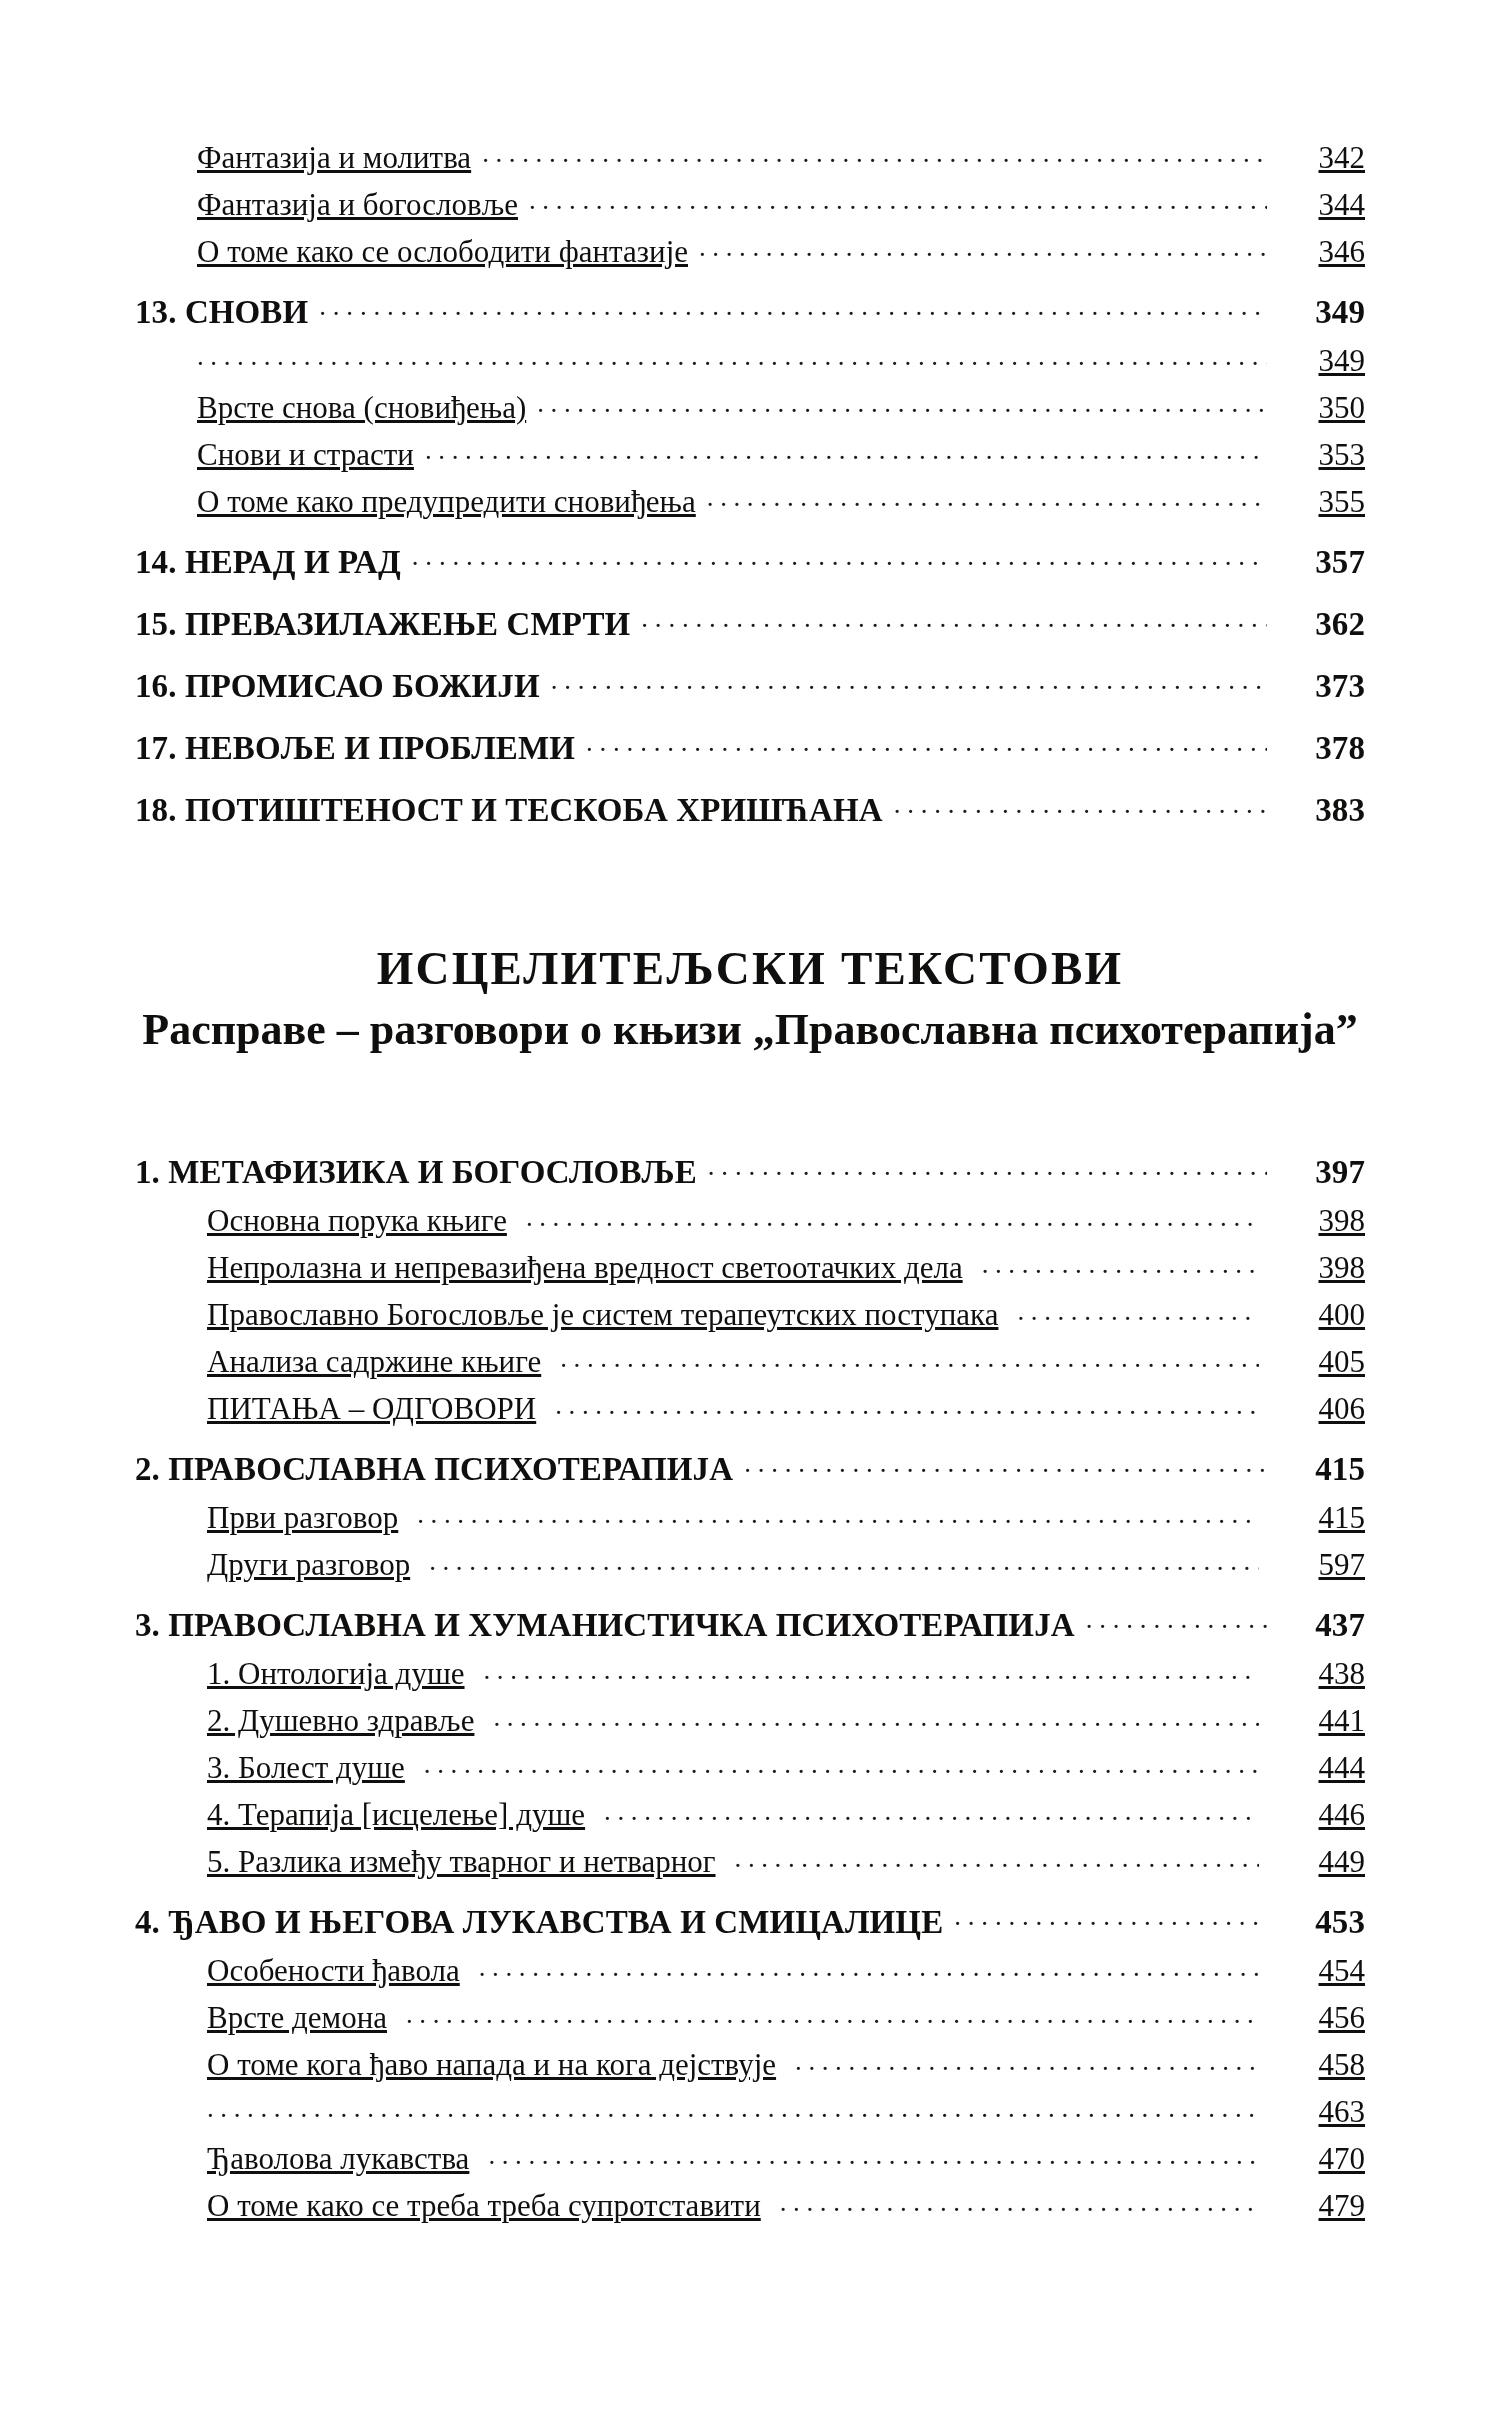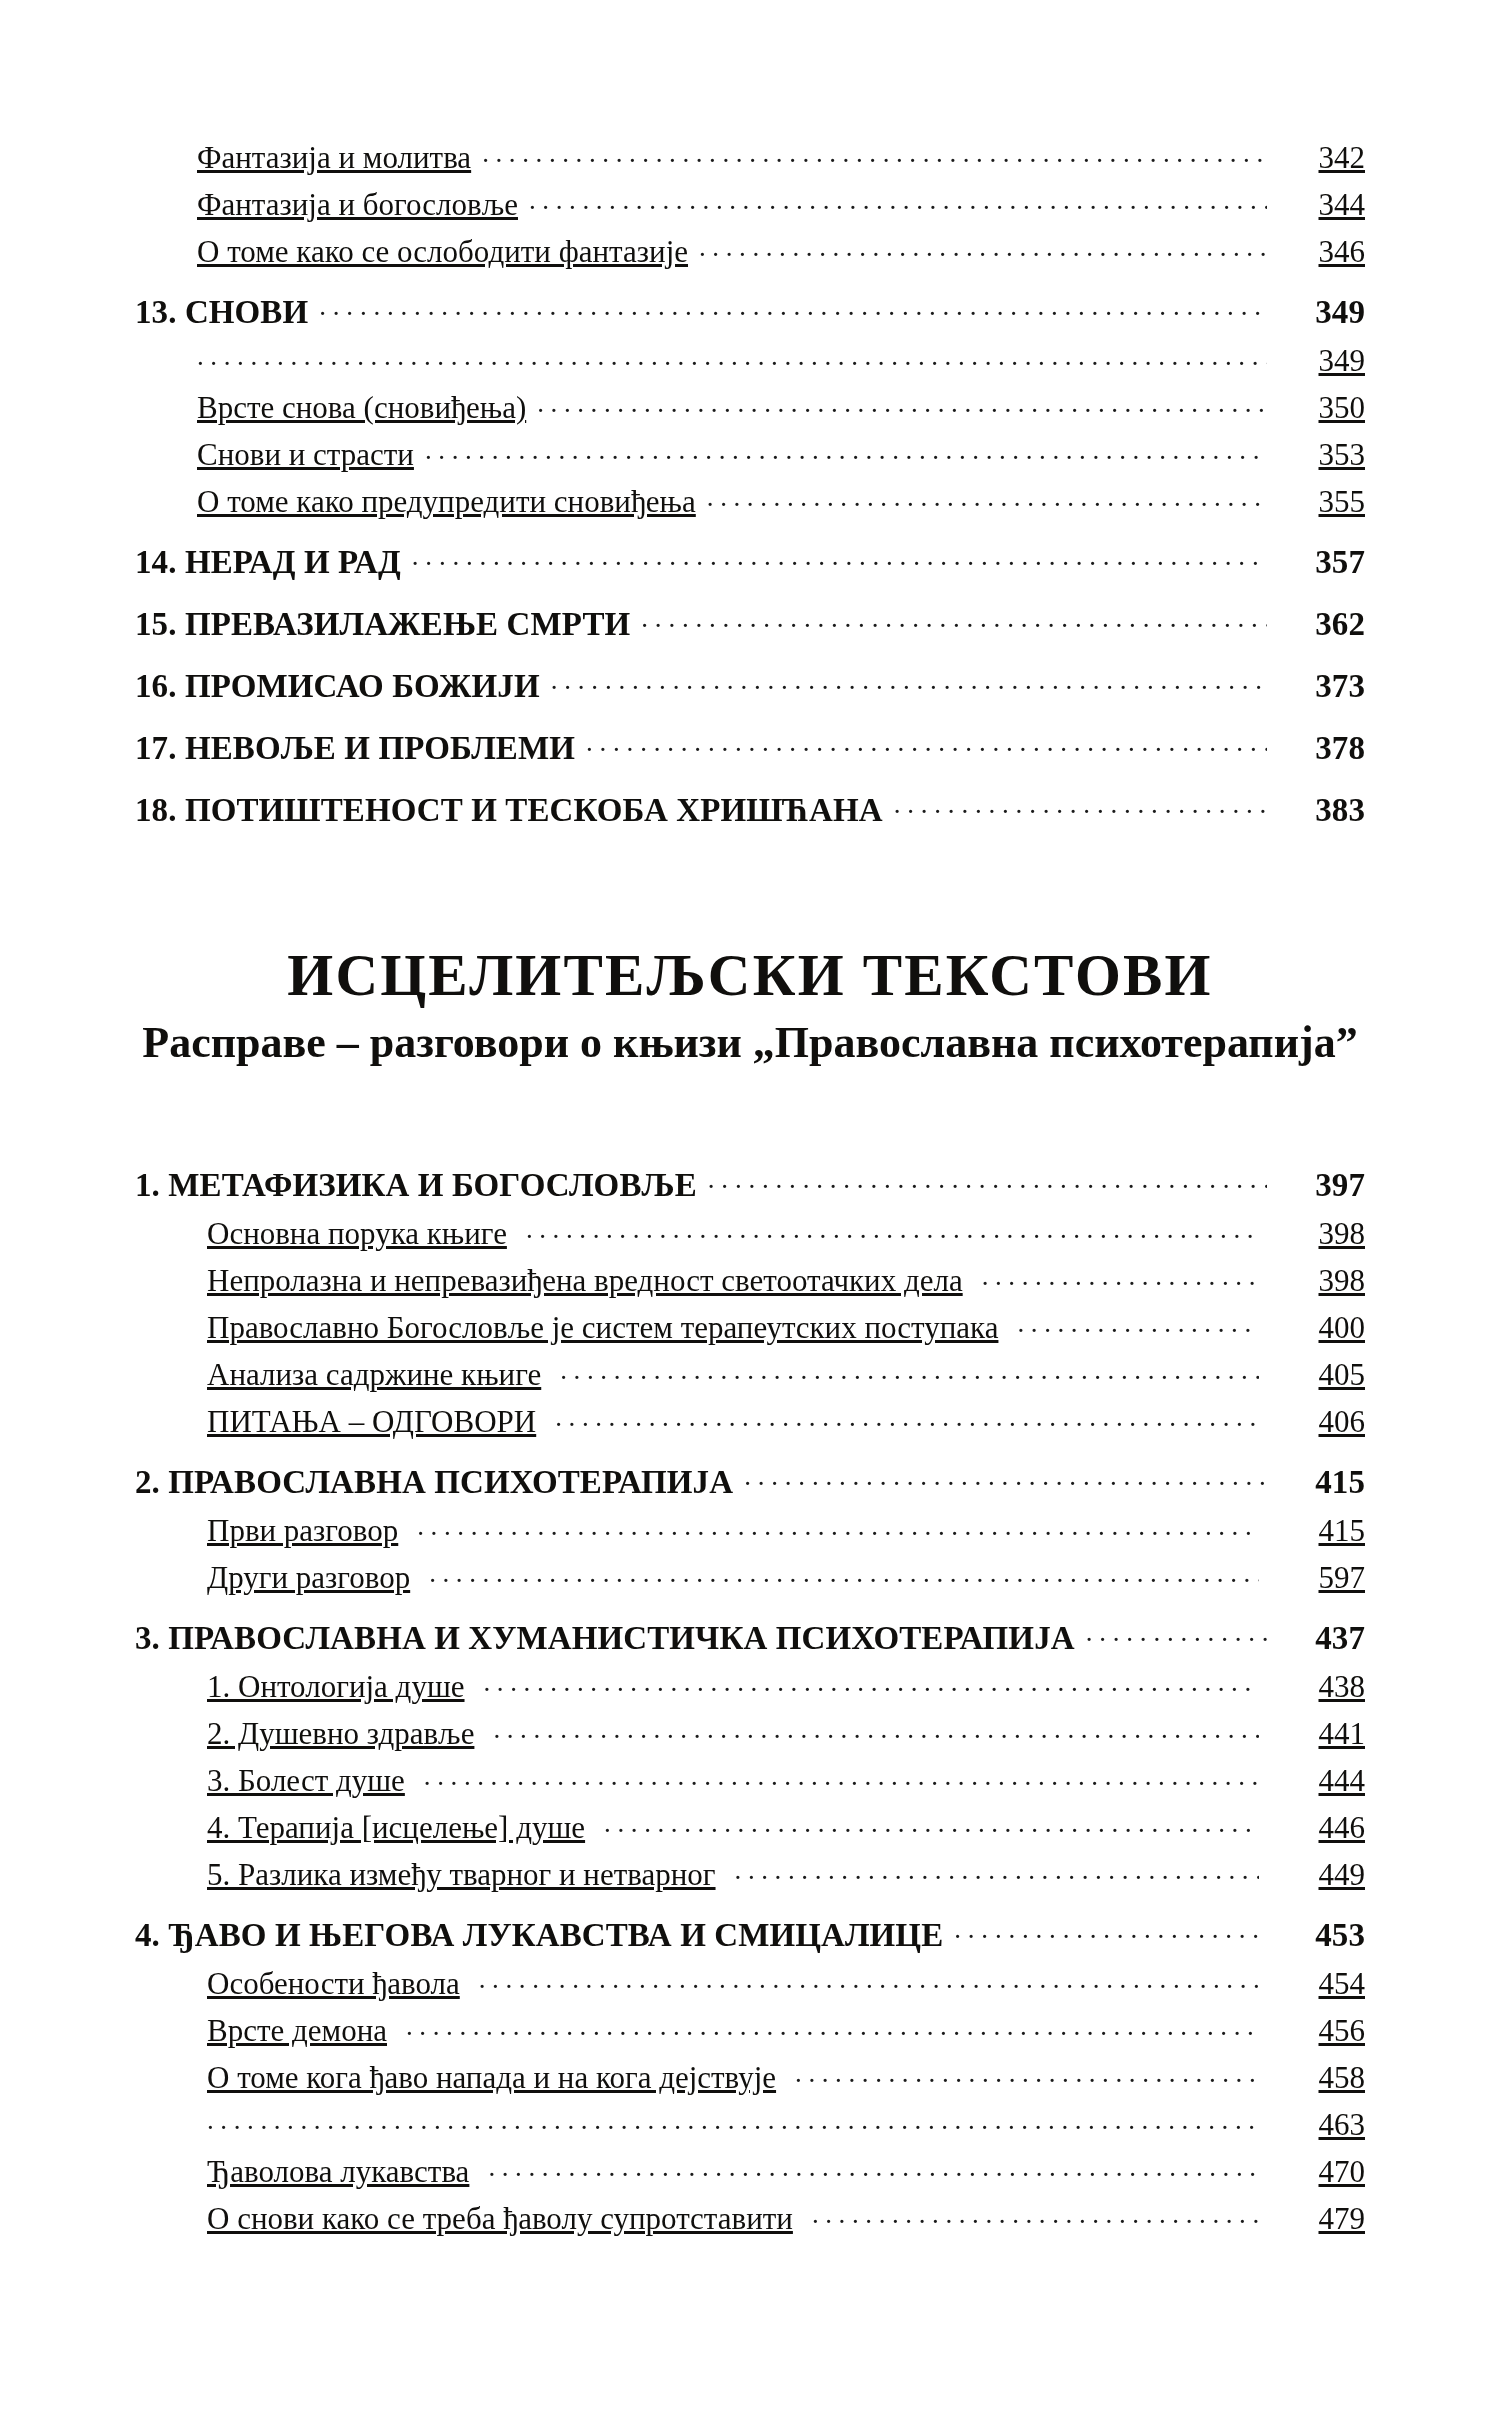--- a/index.html
+++ b/index.html
@@ -117,21 +117,21 @@
   
   .gap-top-chapter { margin-top: 13px; }
 
   
   .section-head {
     text-align: center;
     margin: 0 auto;
     width: 1230px;
   }
   .section-title {
-    font-size: 59px;
+    font-size: 47px;
     font-weight: 700;
     letter-spacing: 2.2px;
     line-height: 1.06;
     margin: 0;
     padding: 0;
   }
   .section-subtitle {
     font-size: 44px;
     font-weight: 700;
     letter-spacing: 0px;
@@ -328,21 +328,21 @@
       <li class="toc-entry lvl-sub">
         <span class="leader"></span>
         <span class="page-num">463</span>
       </li>
       <li class="toc-entry lvl-sub">
         <span class="entry-label">Ђаволова лукавства</span>
         <span class="leader"></span>
         <span class="page-num">470</span>
       </li>
       <li class="toc-entry lvl-sub">
-        <span class="entry-label">О снови како се треба ђаволу супротставити</span>
+        <span class="entry-label">О томе како се треба треба супротставити</span>
         <span class="leader"></span>
         <span class="page-num">479</span>
       </li>
     </ul>
 
   <div class="bottom-pad"></div>
 
 </div>
 
 </body></html>

